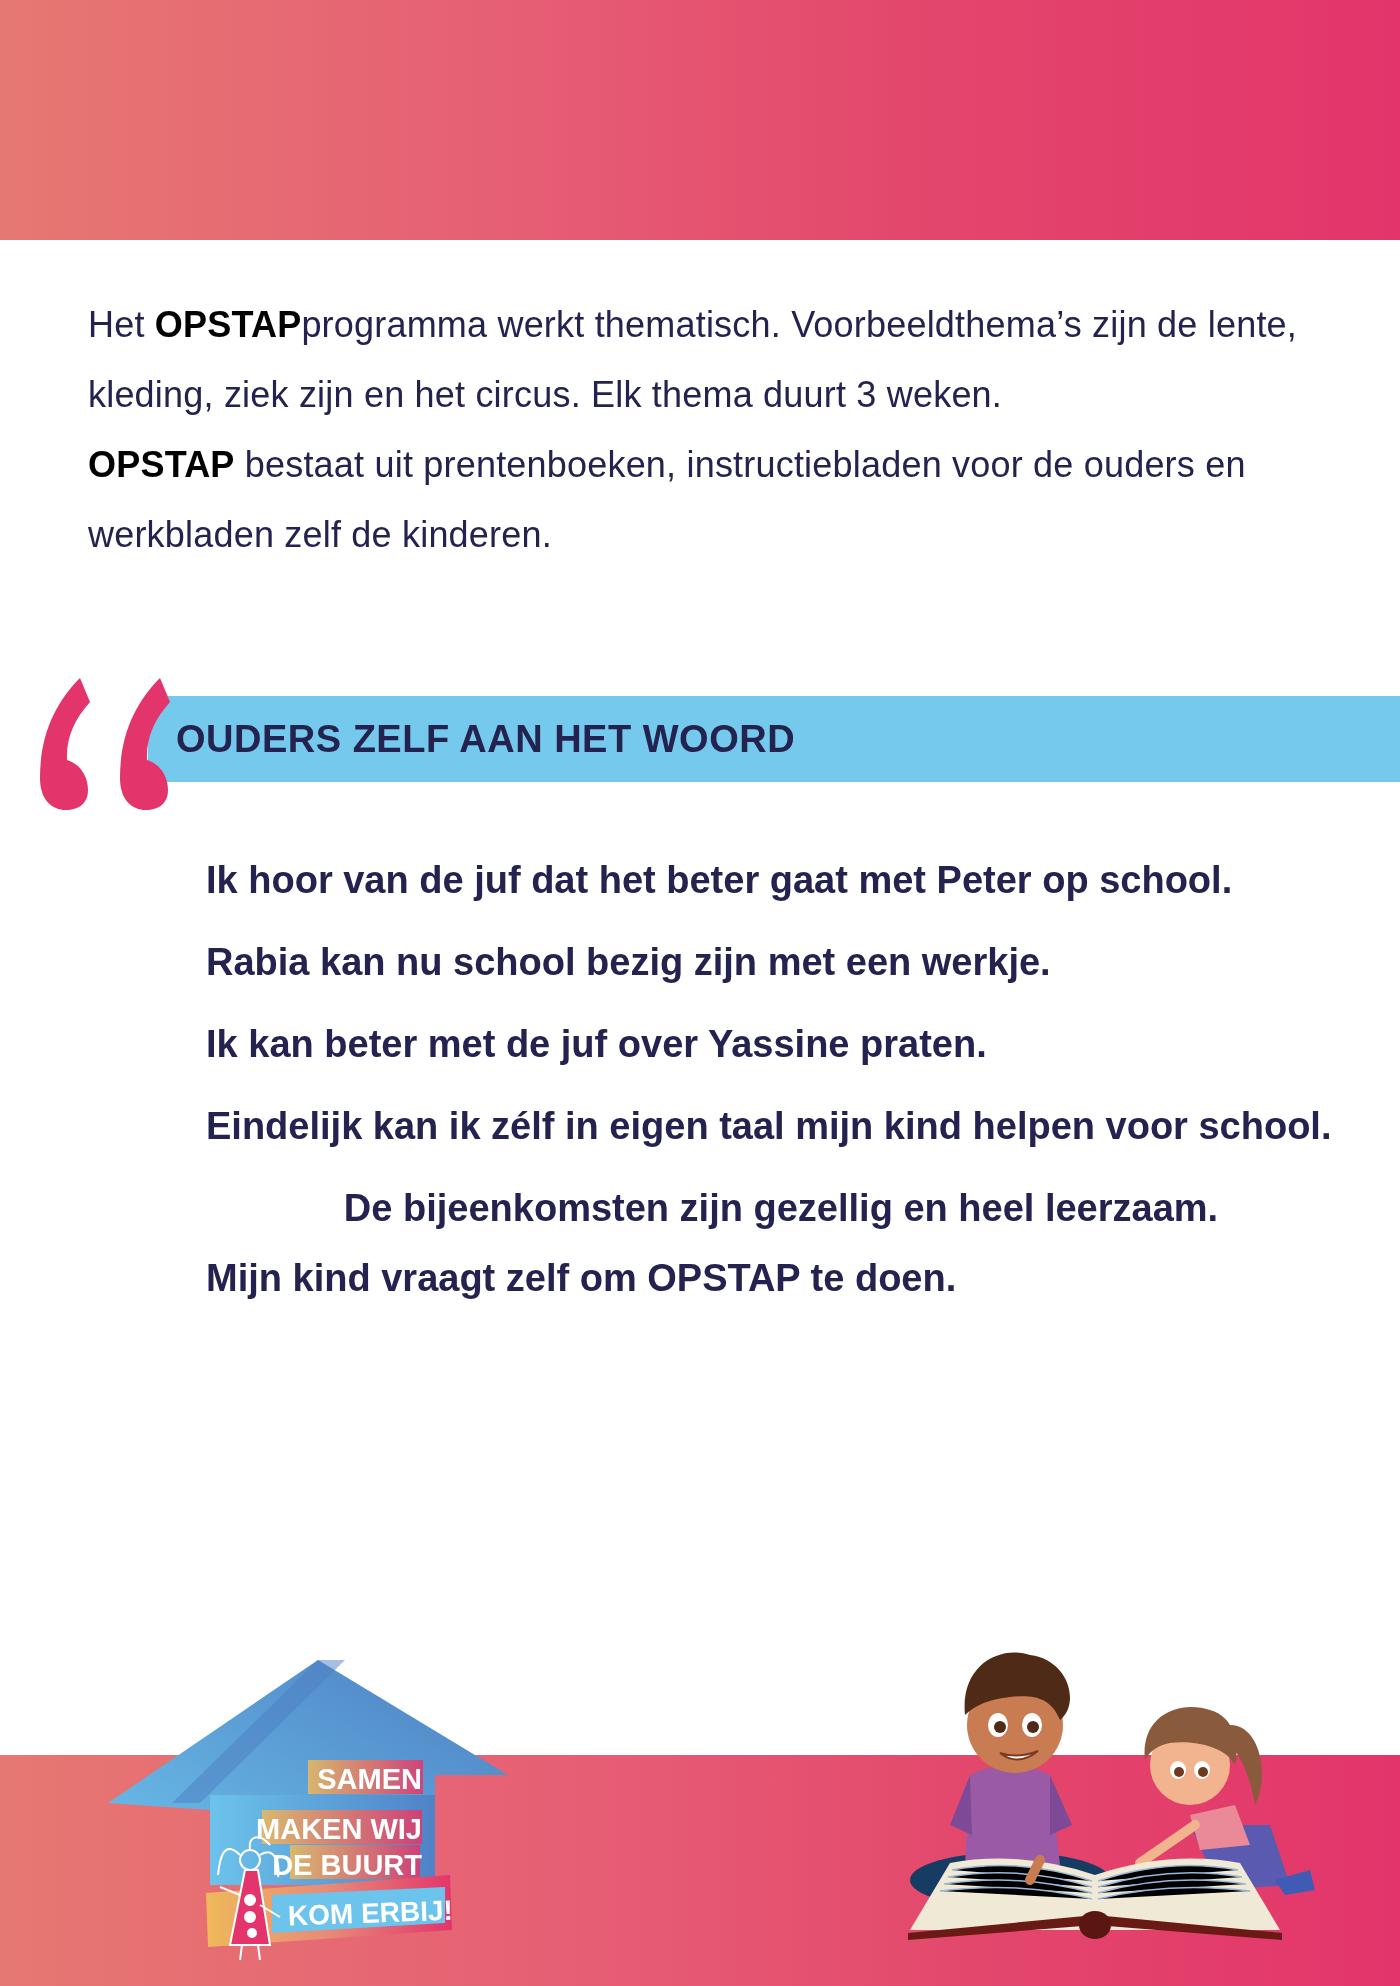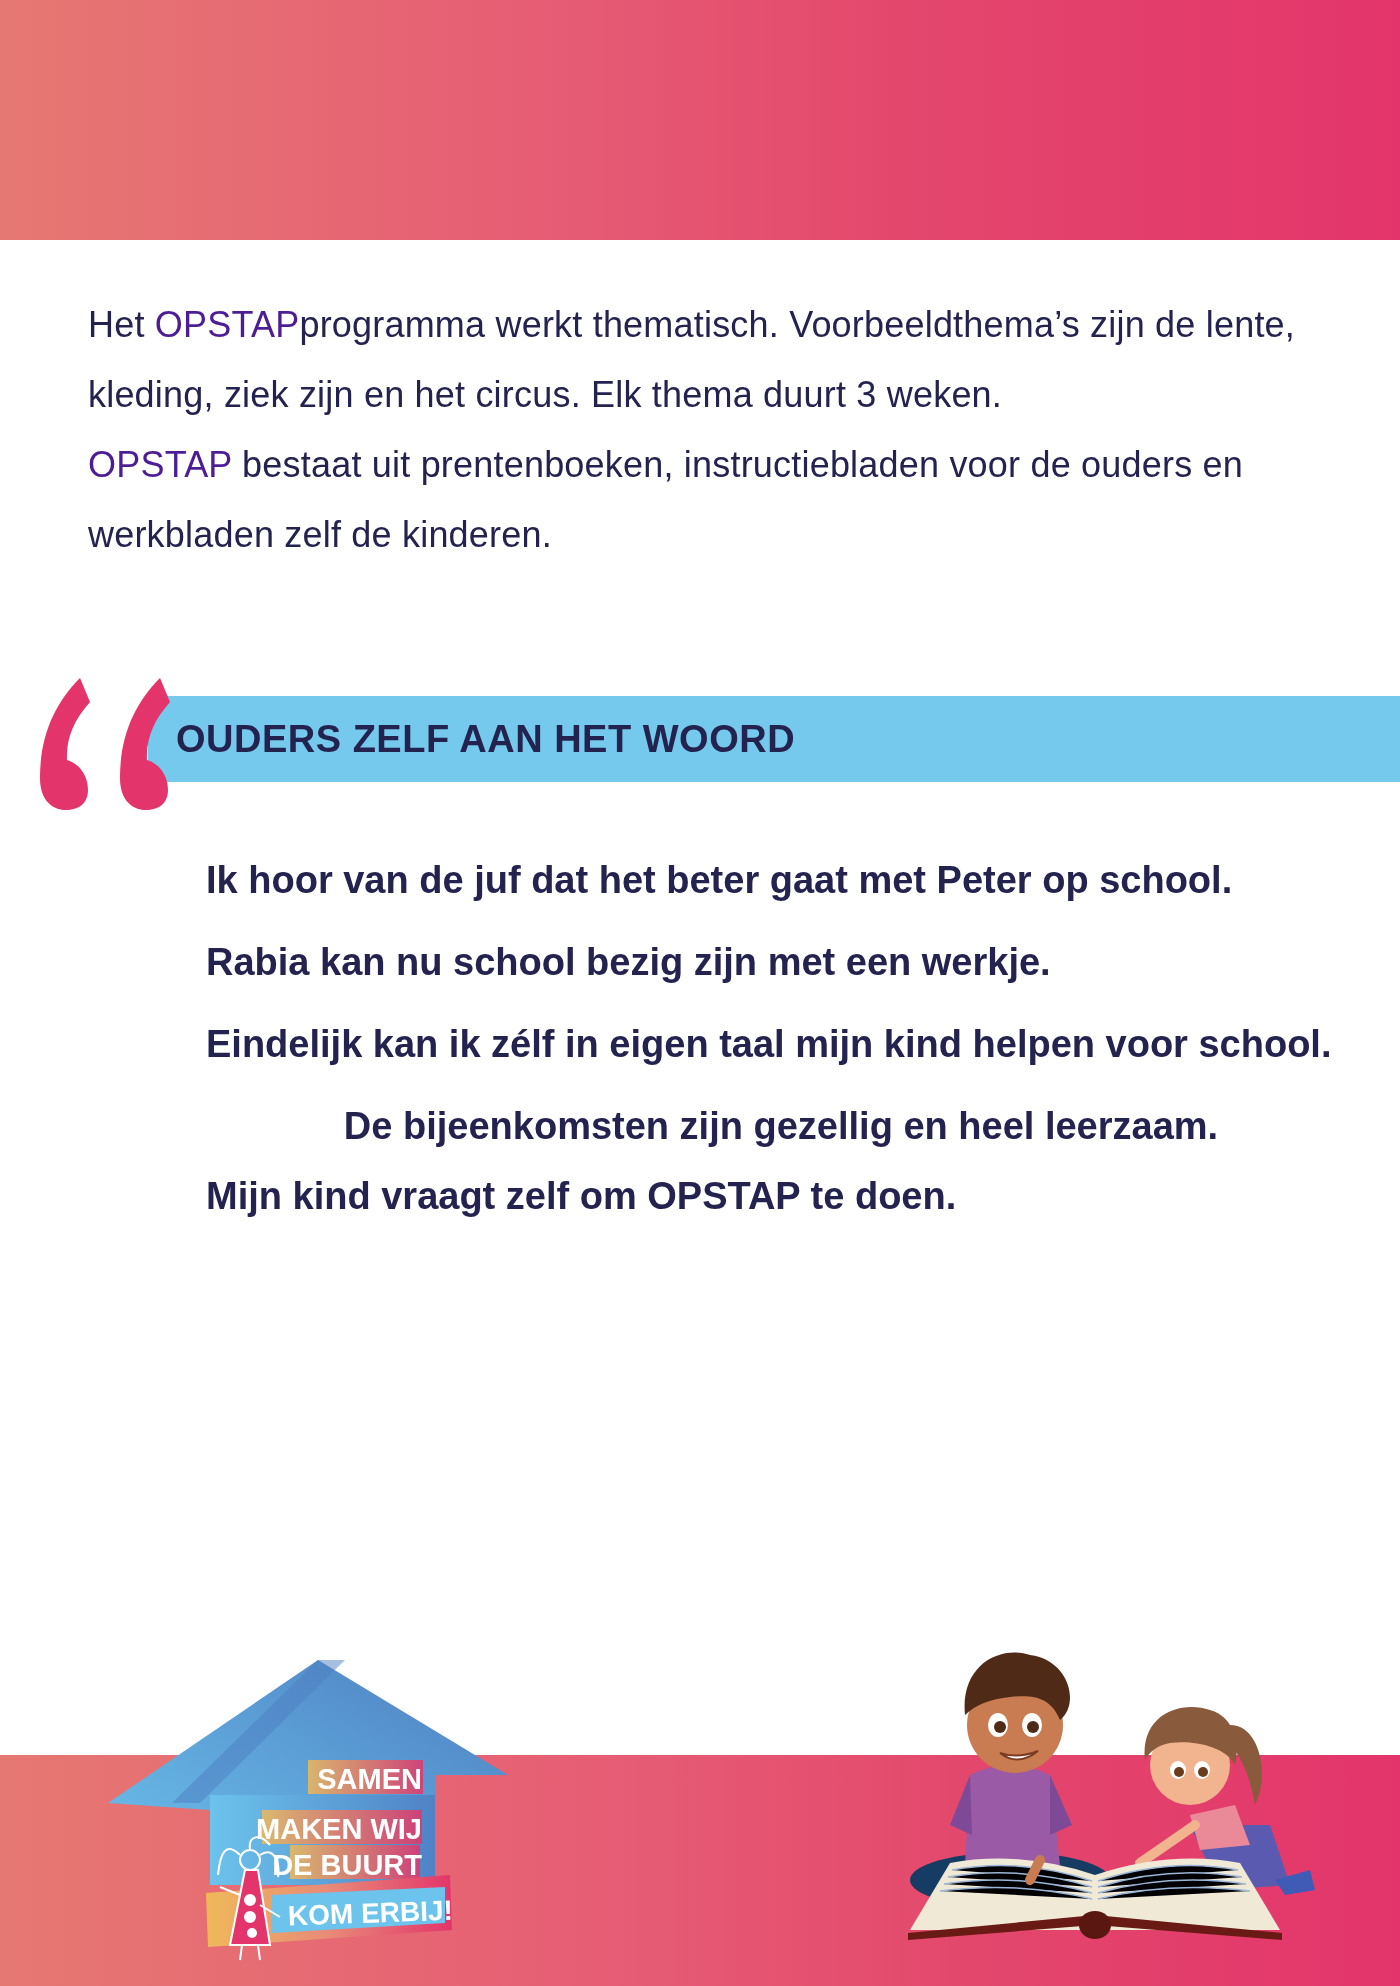--- a/index.html
+++ b/index.html
@@ -11,21 +11,21 @@
   }
   .top-band {
     position: absolute; left: 0; top: 0; width: 1400px; height: 240px;
     background: linear-gradient(90deg, #e67872 0%, #e65c74 40%, #e3476c 65%, #e3356b 100%);
   }
   .intro {
     position: absolute; left: 88px; top: 290px; width: 1250px;
     font-size: 36px; line-height: 70px; color: #24234f;
     letter-spacing: 0.2px;
   }
-  .intro .brand { color: #4c1d95; font-weight: normal; }
+  .intro .brand { color: #000000; font-weight: bold; }
 
   .quote-icon {
     position: absolute; left: 22px; top: 670px; width: 155px; height: 140px; z-index: 2;
   }
   .quote-band {
     position: absolute; left: 148px; top: 696px; width: 1252px; height: 86px;
     background: #74c9ec;
   }
   .quote-title {
     position: absolute; left: 176px; top: 696px; height: 86px; line-height: 86px;
@@ -68,20 +68,21 @@
   <svg viewBox="0 0 155 140" xmlns="http://www.w3.org/2000/svg">
     <path d="M58 8 L68 32 C52 50 44 68 45 90 C58 94 66 106 66 120 C66 134 56 140 44 140 C30 140 18 130 18 108 C18 64 34 32 58 8 Z" fill="#e3356b"></path>
     <path d="M138 8 L148 32 C132 50 124 68 125 90 C138 94 146 106 146 120 C146 134 136 140 124 140 C110 140 98 130 98 108 C98 64 114 32 138 8 Z" fill="#e3356b"></path>
   </svg>
 </div>
 <div class="quote-title">OUDERS ZELF AAN HET WOORD</div>
 
 <div class="testimonials">
   <p>Ik hoor van de juf dat het beter gaat met Peter op school.</p>
   <p>Rabia kan nu school bezig zijn met een werkje.</p>
+  <p>Ik kan beter met de juf over Yassine praten.</p>
   <p>Eindelijk kan ik zélf in eigen taal mijn kind helpen voor school.</p>
   <p class="tight">De bijeenkomsten zijn gezellig en heel leerzaam.</p>
   <p>Mijn kind vraagt zelf om OPSTAP te doen.</p>
 </div>
 
 <div class="bottom-band"></div>
 
 <div class="logo">
   <svg viewBox="0 0 420 310" xmlns="http://www.w3.org/2000/svg">
     <defs>

